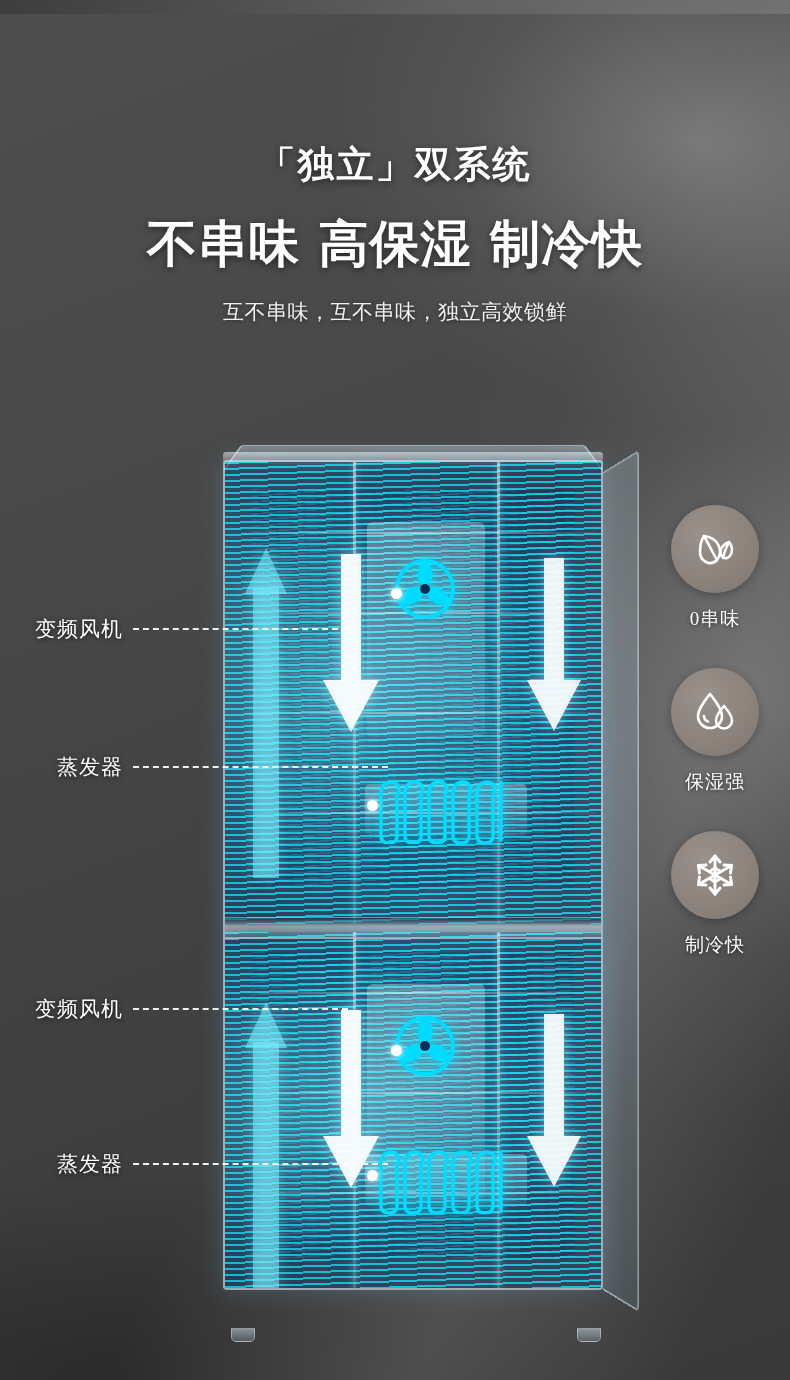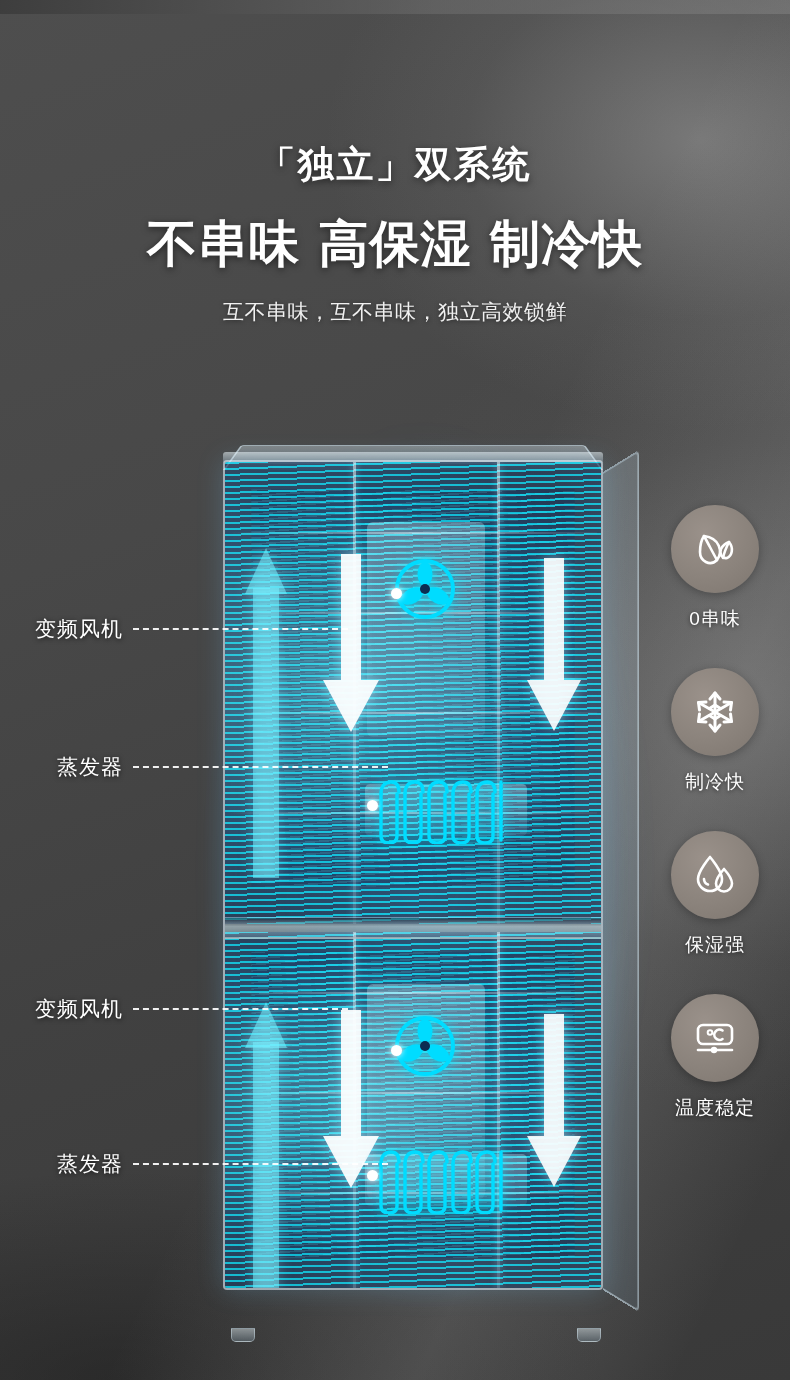--- a/index.html
+++ b/index.html
@@ -189,21 +189,21 @@
   .feat { width:150px; text-align:center; margin-bottom:36px; }
   .feat-circle {
     width:88px; height:88px; border-radius:50%; margin:0 auto;
     background:radial-gradient(circle at 38% 32%, #9a918a 0%, #8b837c 55%, #7e766f 100%);
     display:flex; align-items:center; justify-content:center;
     box-shadow:0 2px 10px rgba(0,0,0,0.28);
   }
   .feat-label {
     margin-top:13px; color:#fff; font-size:19px; letter-spacing:1px;
     text-shadow:0 1px 4px rgba(0,0,0,0.6);
-    font-family:Liberation Sans, sans-serif;
+    font-family:Liberation Serif, serif;
   }
 </style>
 </head>
 <body>
 
 <div id="page">
 
   <div class="head">
     <div class="h1">「独立」双系统</div>
     <div class="h2">不串味 高保湿 制冷快</div>
@@ -379,59 +379,47 @@
             <path d="M38 17 C35 23 33 28 32 33"></path>
           </g>
         </svg>
       </div>
       <div class="feat-label">0串味</div>
     </div>
 
     <div class="feat">
       <div class="feat-circle">
         <svg width="48" height="48" viewBox="0 0 48 48">
+          <g fill="none" stroke="#fff" stroke-width="2.6" stroke-linecap="round" stroke-linejoin="round">
+            <path d="M19 6 C19 6 7 20 7 28 A12 12 0 0 0 31 28 C31 20 19 6 19 6 Z"></path>
+            <path d="M13 28 A6 6 0 0 0 17 33.5"></path>
+            <path d="M33 18 C33 18 25 27 25 32.5 A8 8 0 0 0 41 32.5 C41 27 33 18 33 18 Z"></path>
+          </g>
+        </svg>
+      </div>
+      <div class="feat-label">保湿强</div>
+    </div>
+
+    <div class="feat">
+      <div class="feat-circle">
+        <svg width="48" height="48" viewBox="0 0 48 48">
           <g stroke="#fff" stroke-width="3" stroke-linecap="round" fill="none">
             <path d="M24 5 V43"></path>
             <path d="M7.5 14.5 L40.5 33.5"></path>
             <path d="M40.5 14.5 L7.5 33.5"></path>
             <path d="M24 5 L19 11 M24 5 L29 11"></path>
             <path d="M24 43 L19 37 M24 43 L29 37"></path>
             <path d="M7.5 14.5 L8.5 22 M7.5 14.5 L15 14"></path>
             <path d="M40.5 33.5 L39.5 26 M40.5 33.5 L33 34"></path>
             <path d="M40.5 14.5 L39.5 22 M40.5 14.5 L33 14"></path>
             <path d="M7.5 33.5 L8.5 26 M7.5 33.5 L15 34"></path>
             <path d="M24 17 L18.5 20.5 M24 17 L29.5 20.5"></path>
             <path d="M24 31 L18.5 27.5 M24 31 L29.5 27.5"></path>
           </g>
         </svg>
       </div>
       <div class="feat-label">制冷快</div>
     </div>
 
-    <div class="feat">
-      <div class="feat-circle">
-        <svg width="48" height="48" viewBox="0 0 48 48">
-          <g fill="none" stroke="#fff" stroke-width="2.6" stroke-linecap="round" stroke-linejoin="round">
-            <path d="M19 6 C19 6 7 20 7 28 A12 12 0 0 0 31 28 C31 20 19 6 19 6 Z"></path>
-            <path d="M13 28 A6 6 0 0 0 17 33.5"></path>
-            <path d="M33 18 C33 18 25 27 25 32.5 A8 8 0 0 0 41 32.5 C41 27 33 18 33 18 Z"></path>
-          </g>
-        </svg>
-      </div>
-      <div class="feat-label">保湿强</div>
-    </div>
-
-    <div class="feat">
-      <div class="feat-circle">
-        <svg width="48" height="48" viewBox="0 0 48 48">
-          <rect x="7" y="11" width="34" height="19" rx="5" fill="none" stroke="#fff" stroke-width="2.6"></rect>
-          <circle cx="19" cy="18.5" r="2.3" fill="none" stroke="#fff" stroke-width="2"></circle>
-          <path d="M31.5 16.5 A5.2 5.2 0 1 0 31.5 25" fill="none" stroke="#fff" stroke-width="2.6" stroke-linecap="round"></path>
-          <path d="M7 36 H41" stroke="#fff" stroke-width="2.6" stroke-linecap="round"></path>
-          <circle cx="23" cy="36" r="3.2" fill="#fff"></circle>
-        </svg>
-      </div>
-      <div class="feat-label">温度稳定</div>
-    </div>
 
   </div>
 
 </div>
 
 </body></html>

